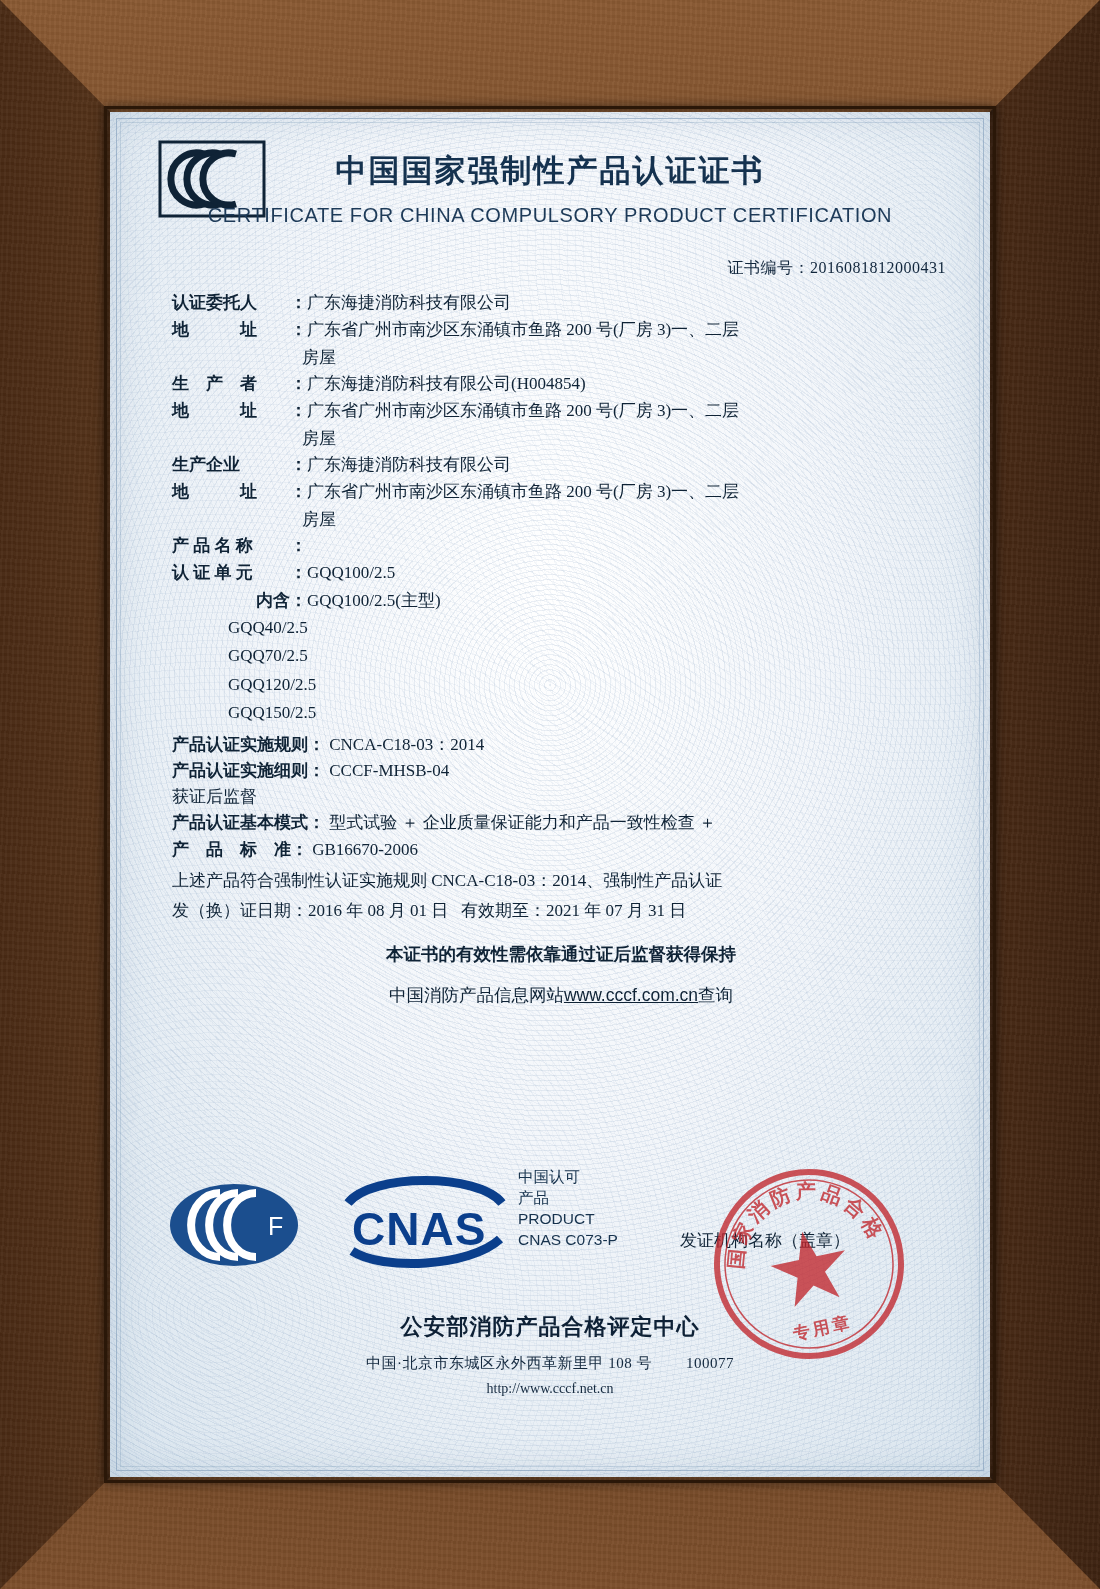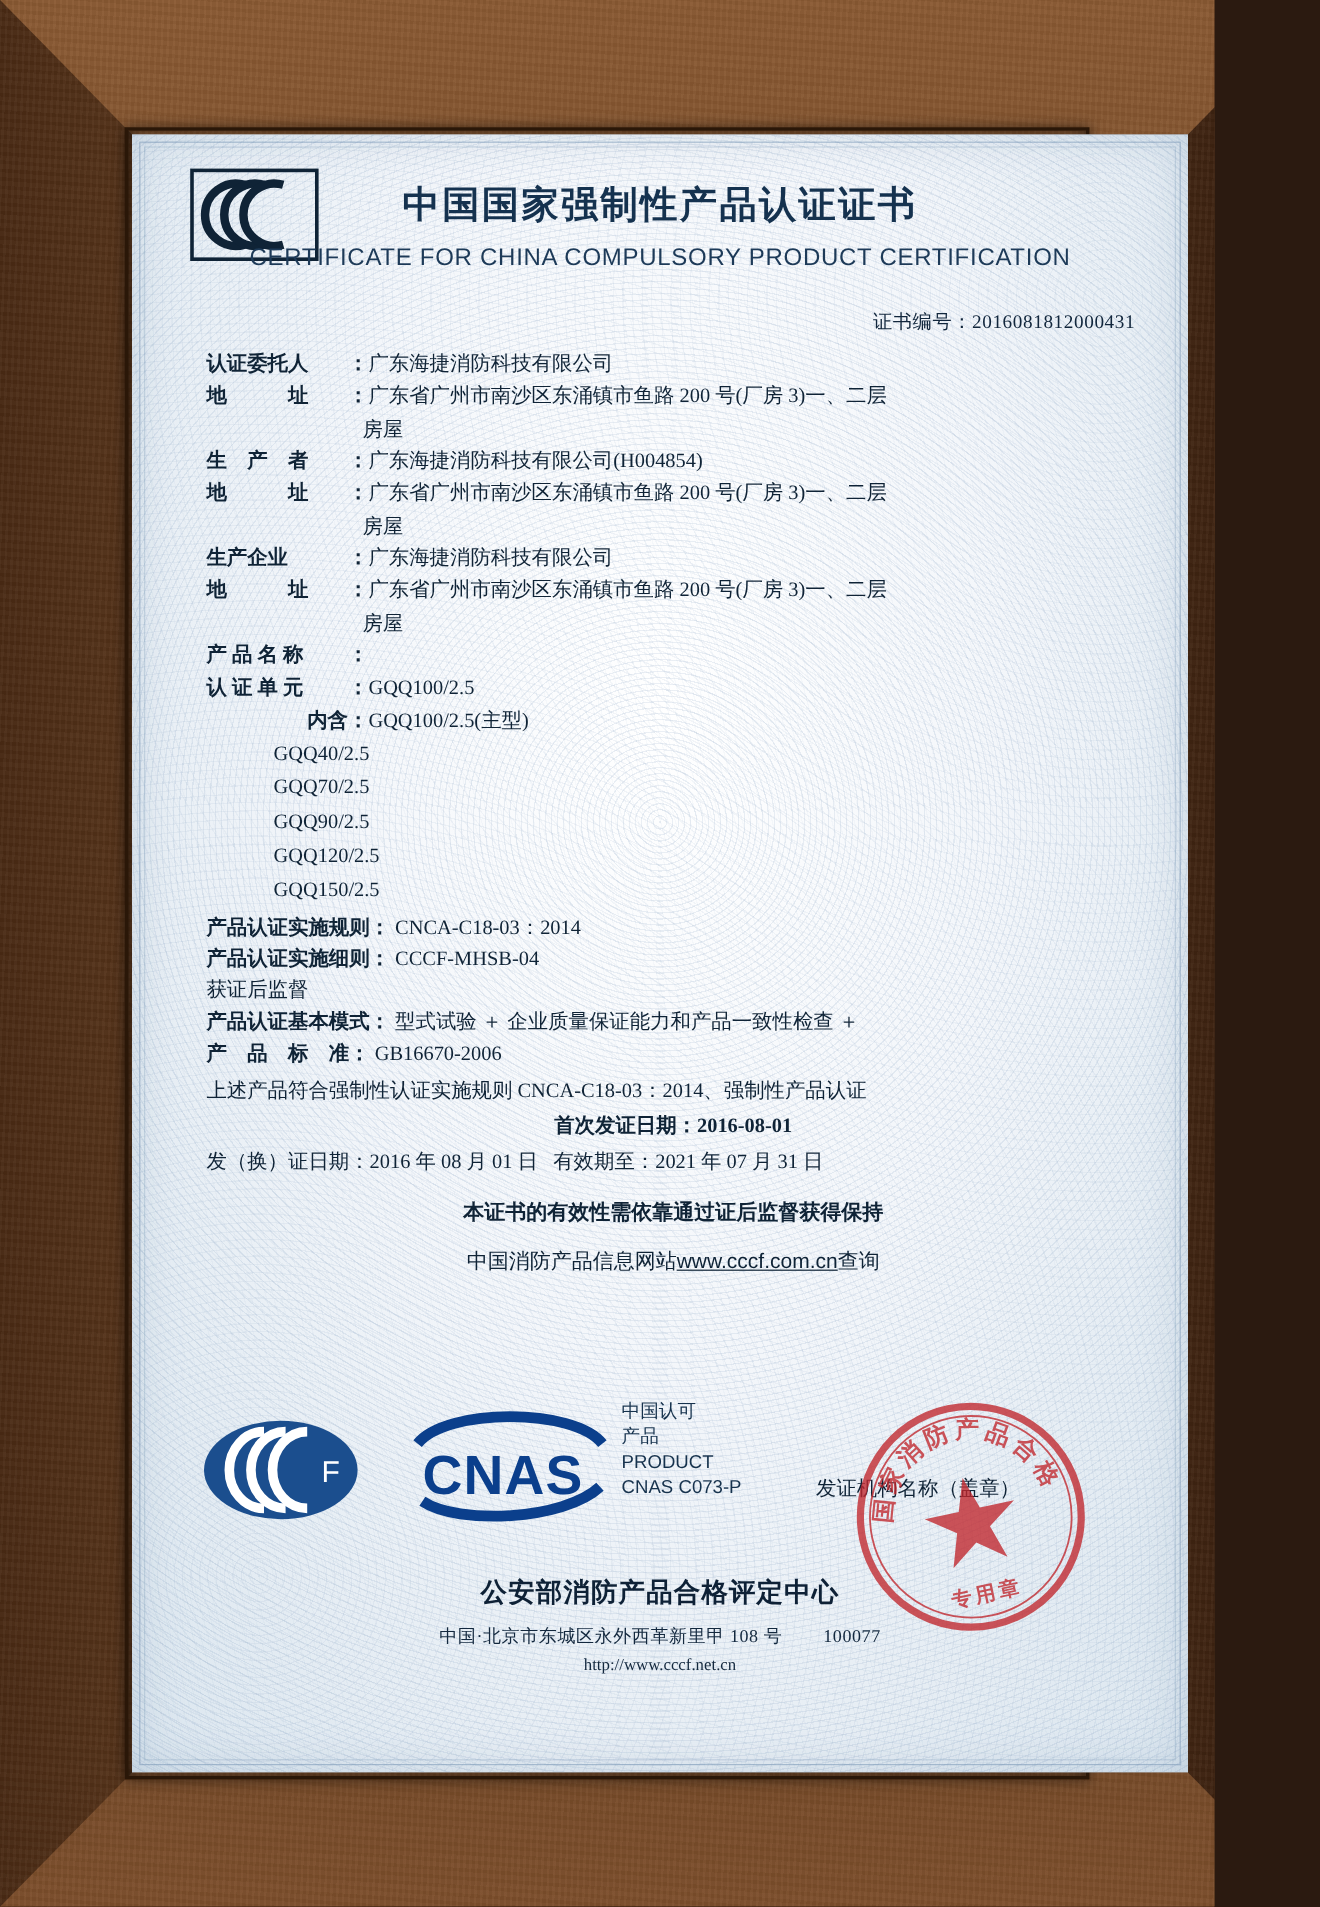--- a/index.html
+++ b/index.html
@@ -8,21 +8,21 @@
     background: #2b1a10;
   }
   body {
     width: 1100px;
     height: 1589px;
     font-family: "Liberation Serif", serif;
     overflow: hidden;
   }
   #page {
     position: relative;
-    width: 1012px;
+    width: 1100px;
     height: 1589px;
   }
 
   
   .frame {
     position: absolute;
     inset: 0;
     background:
       linear-gradient(135deg, #6d4426 0%, #8a5a31 12%, #4d2c16 35%, #7c4e2b 55%, #3f2411 80%, #6a4223 100%);
   }
@@ -386,21 +386,20 @@
           <div class="val">GQQ100/2.5</div>
         </div>
 
         <div class="row">
           <div class="lbl" style="text-align:right;padding-right:0;">内含</div>
           <div class="colon">：</div>
           <div class="val">GQQ100/2.5(主型)</div>
         </div>
         <div class="model-line">GQQ40/2.5</div>
         <div class="model-line">GQQ70/2.5</div>
-        <div class="model-line">GQQ90/2.5</div>
         <div class="model-line">GQQ120/2.5</div>
         <div class="model-line">GQQ150/2.5</div>
 
         <div class="para">
           <span class="wide-label">产品认证实施规则</span><span class="wide-label">：</span>
           <span>CNCA-C18-03：2014</span>
         </div>
 
         <div>
           <span class="wide-label">产品认证实施细则</span><span class="wide-label">：</span>
@@ -413,21 +412,20 @@
           <span>型式试验 ＋ 企业质量保证能力和产品一致性检查 ＋</span>
         </div>
 
         <div>
           <span class="wide-label">产　品　标　准</span><span class="wide-label">：</span>
           <span>GB16670-2006</span>
         </div>
 
         <div class="para">上述产品符合强制性认证实施规则 CNCA-C18-03：2014、强制性产品认证</div>
 
-        <div class="issue-first">首次发证日期：2016-08-01</div>
 
         <div class="issue-date">
           <span>发（换）证日期：</span><span>2016 年 08 月 01 日</span>
           &nbsp;&nbsp;<span>有效期至：</span><span>2021 年 07 月 31 日</span>
         </div>
 
         <div class="notice">本证书的有效性需依靠通过证后监督获得保持</div>
 
         <div class="info-line">
           <span>中国消防产品信息网站</span><span class="url">www.cccf.com.cn</span><span>查询</span>

